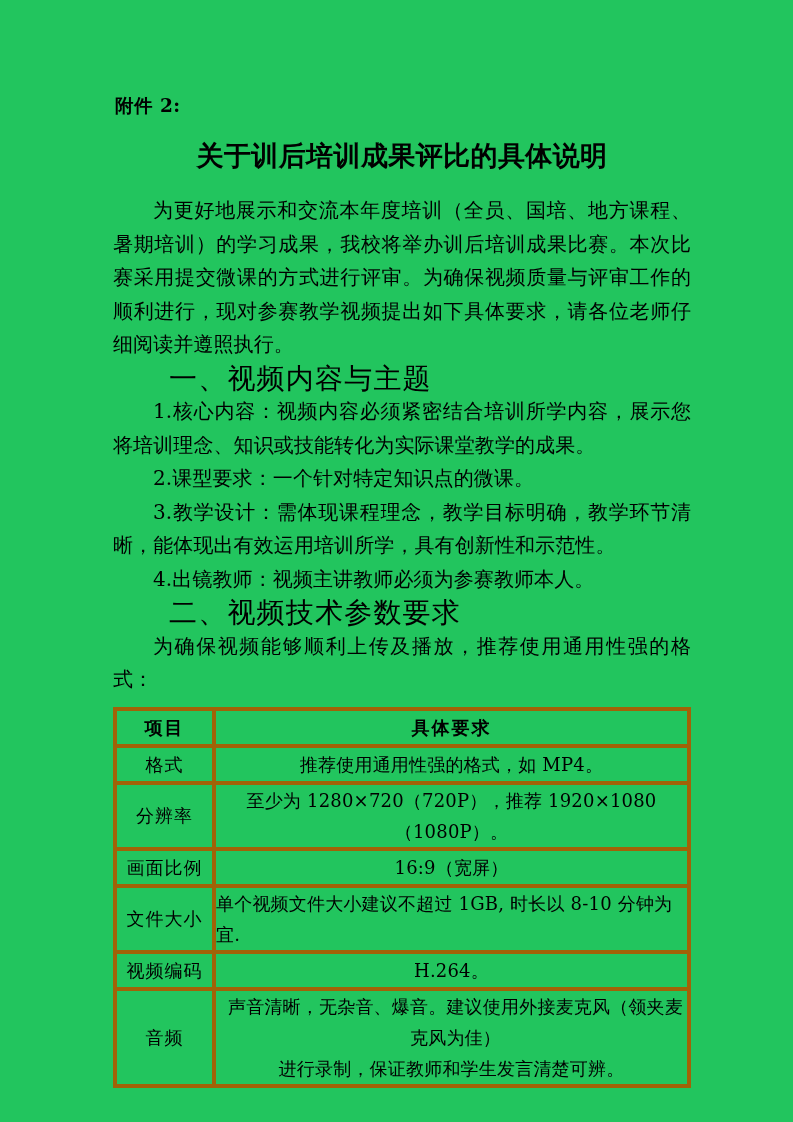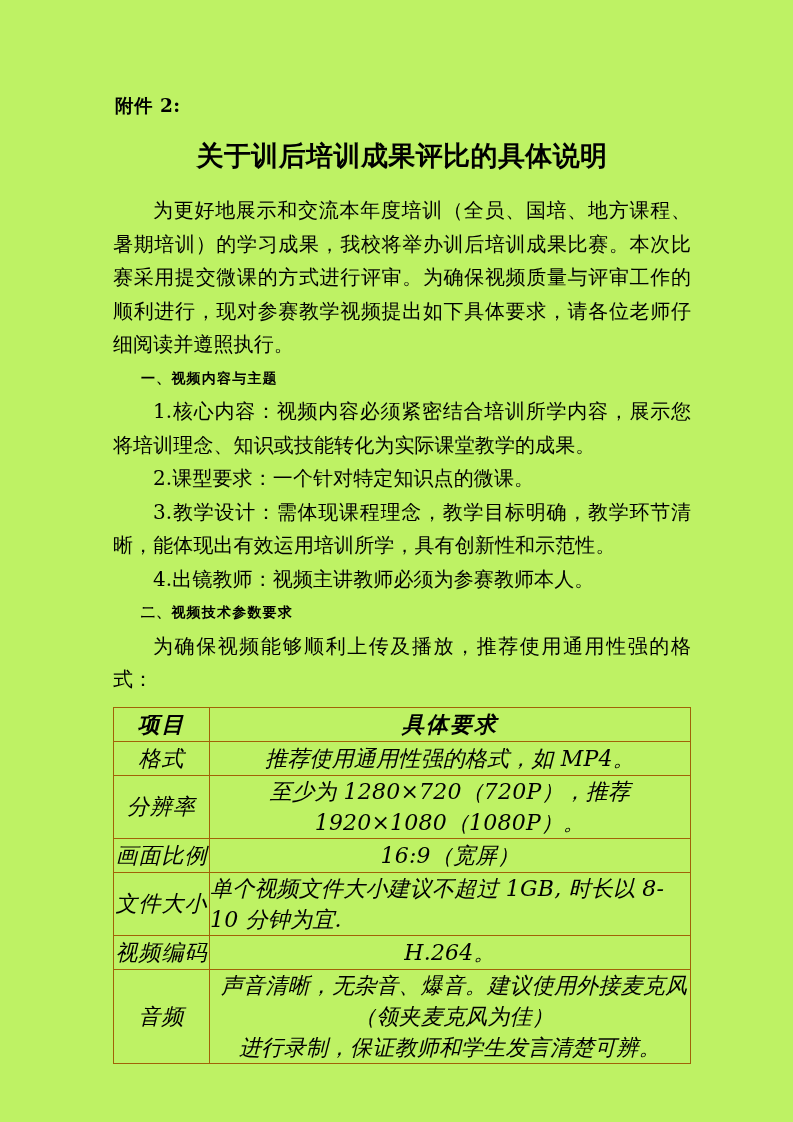--- a/index.html
+++ b/index.html
@@ -8,21 +8,21 @@
     background: #ffffff;
   }
   body {
     font-family: "DejaVu Serif", "Liberation Serif", serif;
     color: #000000;
   }
   #page {
     position: relative;
     width: 793px;
     height: 1122px;
-    background: #bef264;
+    background: #22c55e;
     overflow: hidden;
     box-sizing: border-box;
   }
   .content {
     position: absolute;
     left: 113px;
     top: 92px;
     width: 578px;
   }
   .attachment-label {
@@ -45,22 +45,22 @@
   .para {
     font-size: 20px;
     line-height: 33.5px;
     text-align: justify;
     text-justify: inter-ideograph;
     letter-spacing: 0.1px;
     margin: 0;
     text-indent: 2em;
   }
   .section-heading {
-    font-size: 14px;
-    font-weight: bold;
+    font-size: 28px;
+    font-weight: normal;
     line-height: 33.5px;
     letter-spacing: 1.2px;
     margin: 0;
     text-indent: 2em;
   }
   .list-item {
     font-size: 20px;
     line-height: 33.5px;
     text-align: justify;
     text-justify: inter-ideograph;
@@ -68,27 +68,26 @@
     margin: 0;
     text-indent: 2em;
   }
   table.spec-table {
     border-collapse: collapse;
     width: 578px;
     margin-top: 10px;
     table-layout: fixed;
   }
   table.spec-table td, table.spec-table th {
-    border: 1px solid #a16207;
+    border: 4px solid #a16207;
     padding: 0;
-    font-size: 22px;
+    font-size: 18px;
     line-height: 31px;
     font-weight: normal;
     vertical-align: middle;
-    font-style: italic;
   }
   .col-item {
     width: 95px;
     text-align: center;
     letter-spacing: 1px;
   }
   .col-req {
     text-align: center;
     padding: 0 6px;
     letter-spacing: 0.2px;

